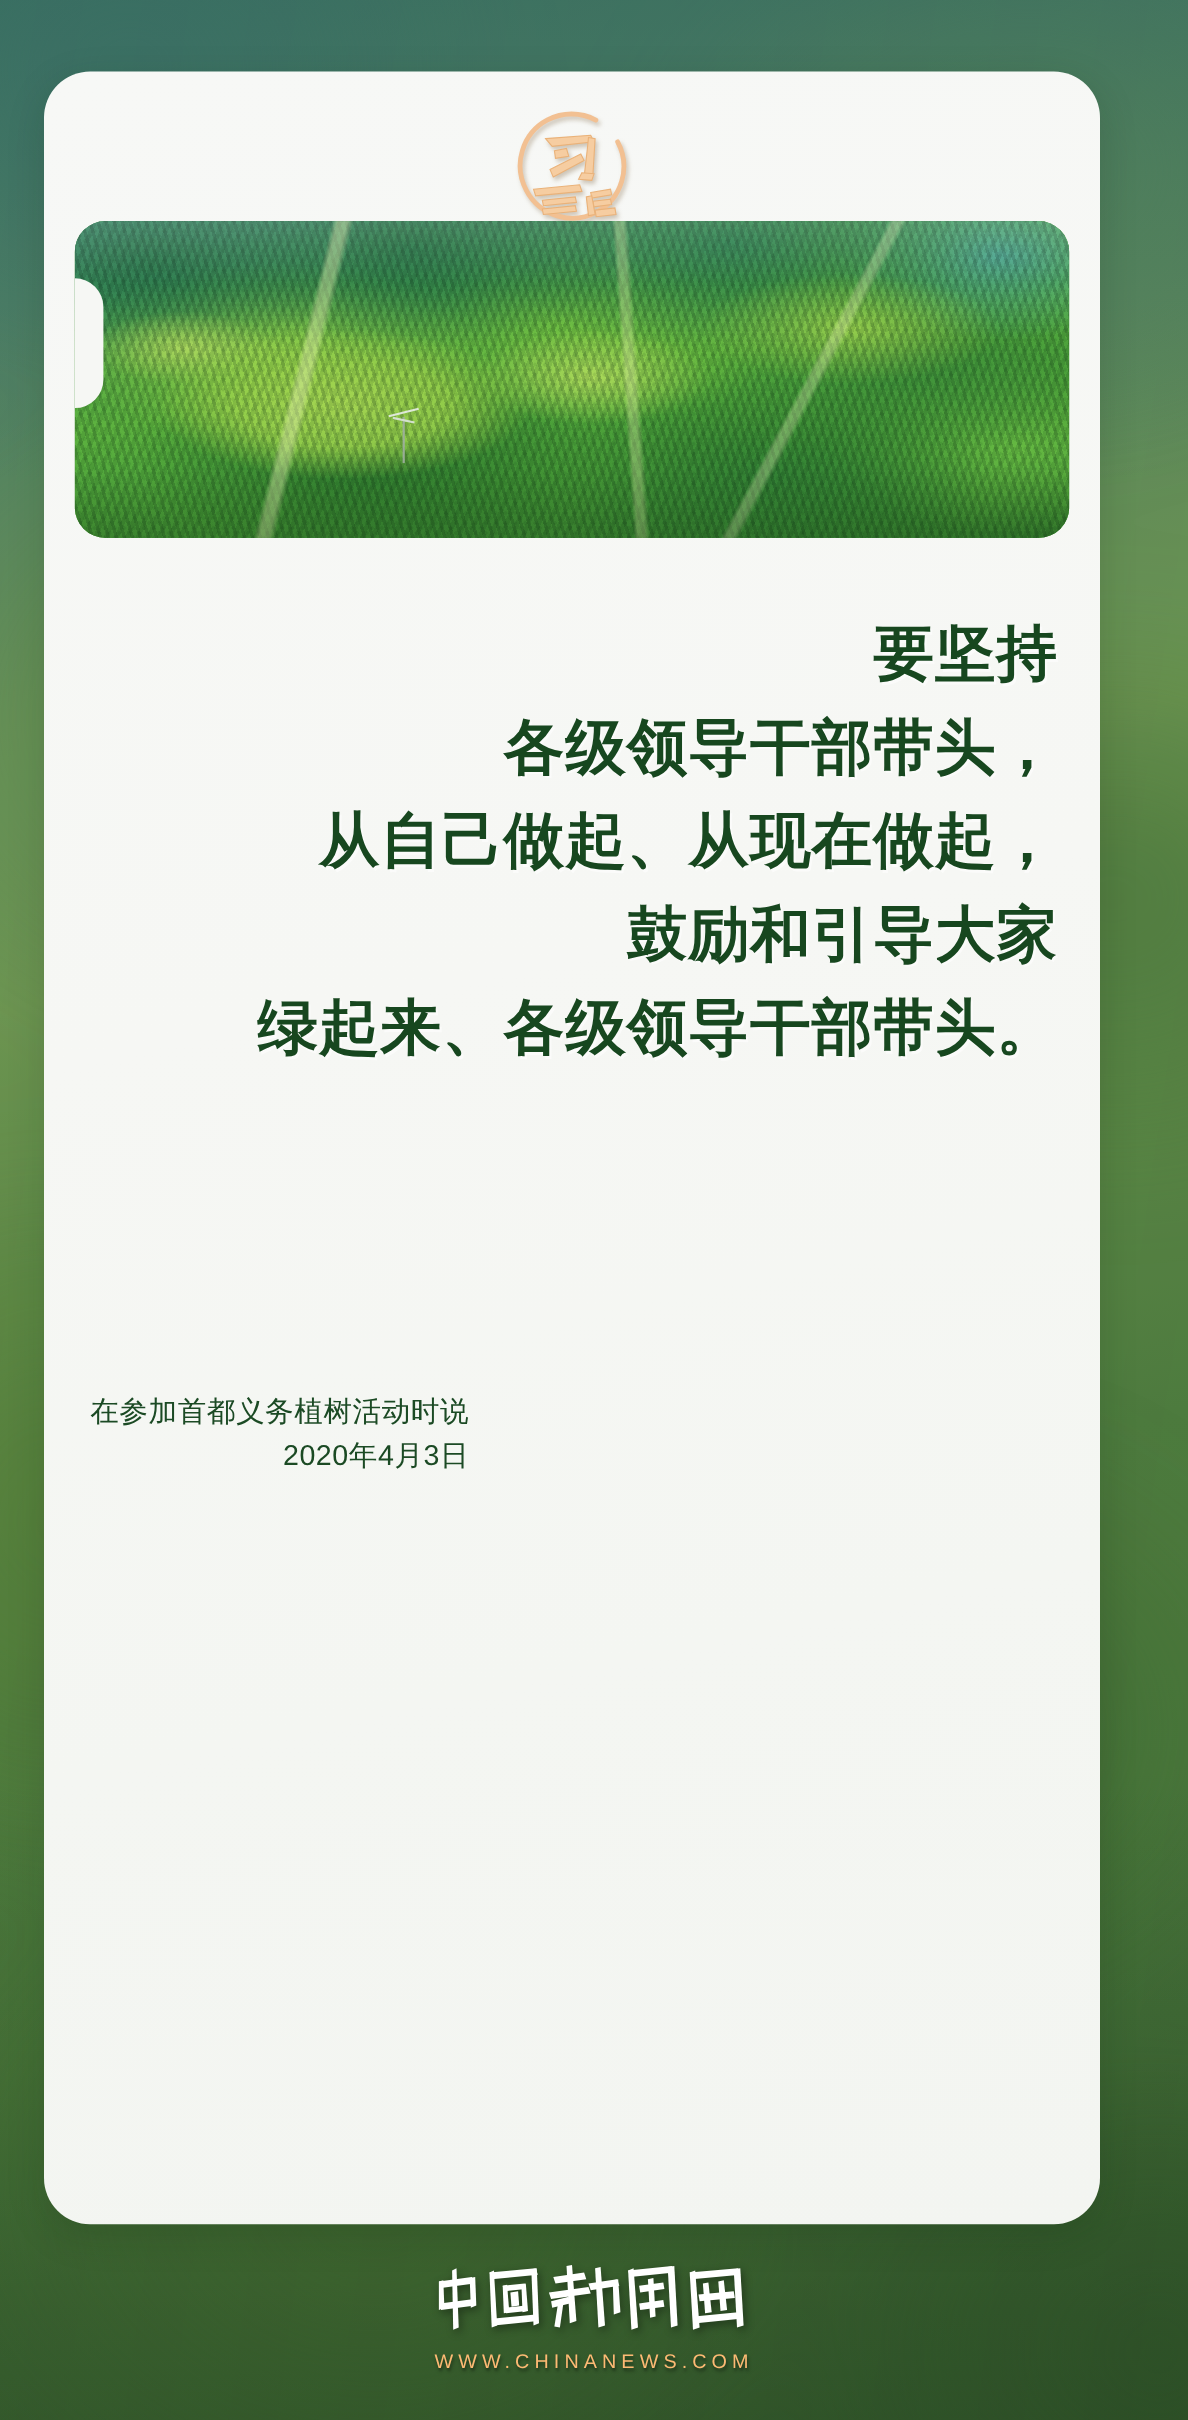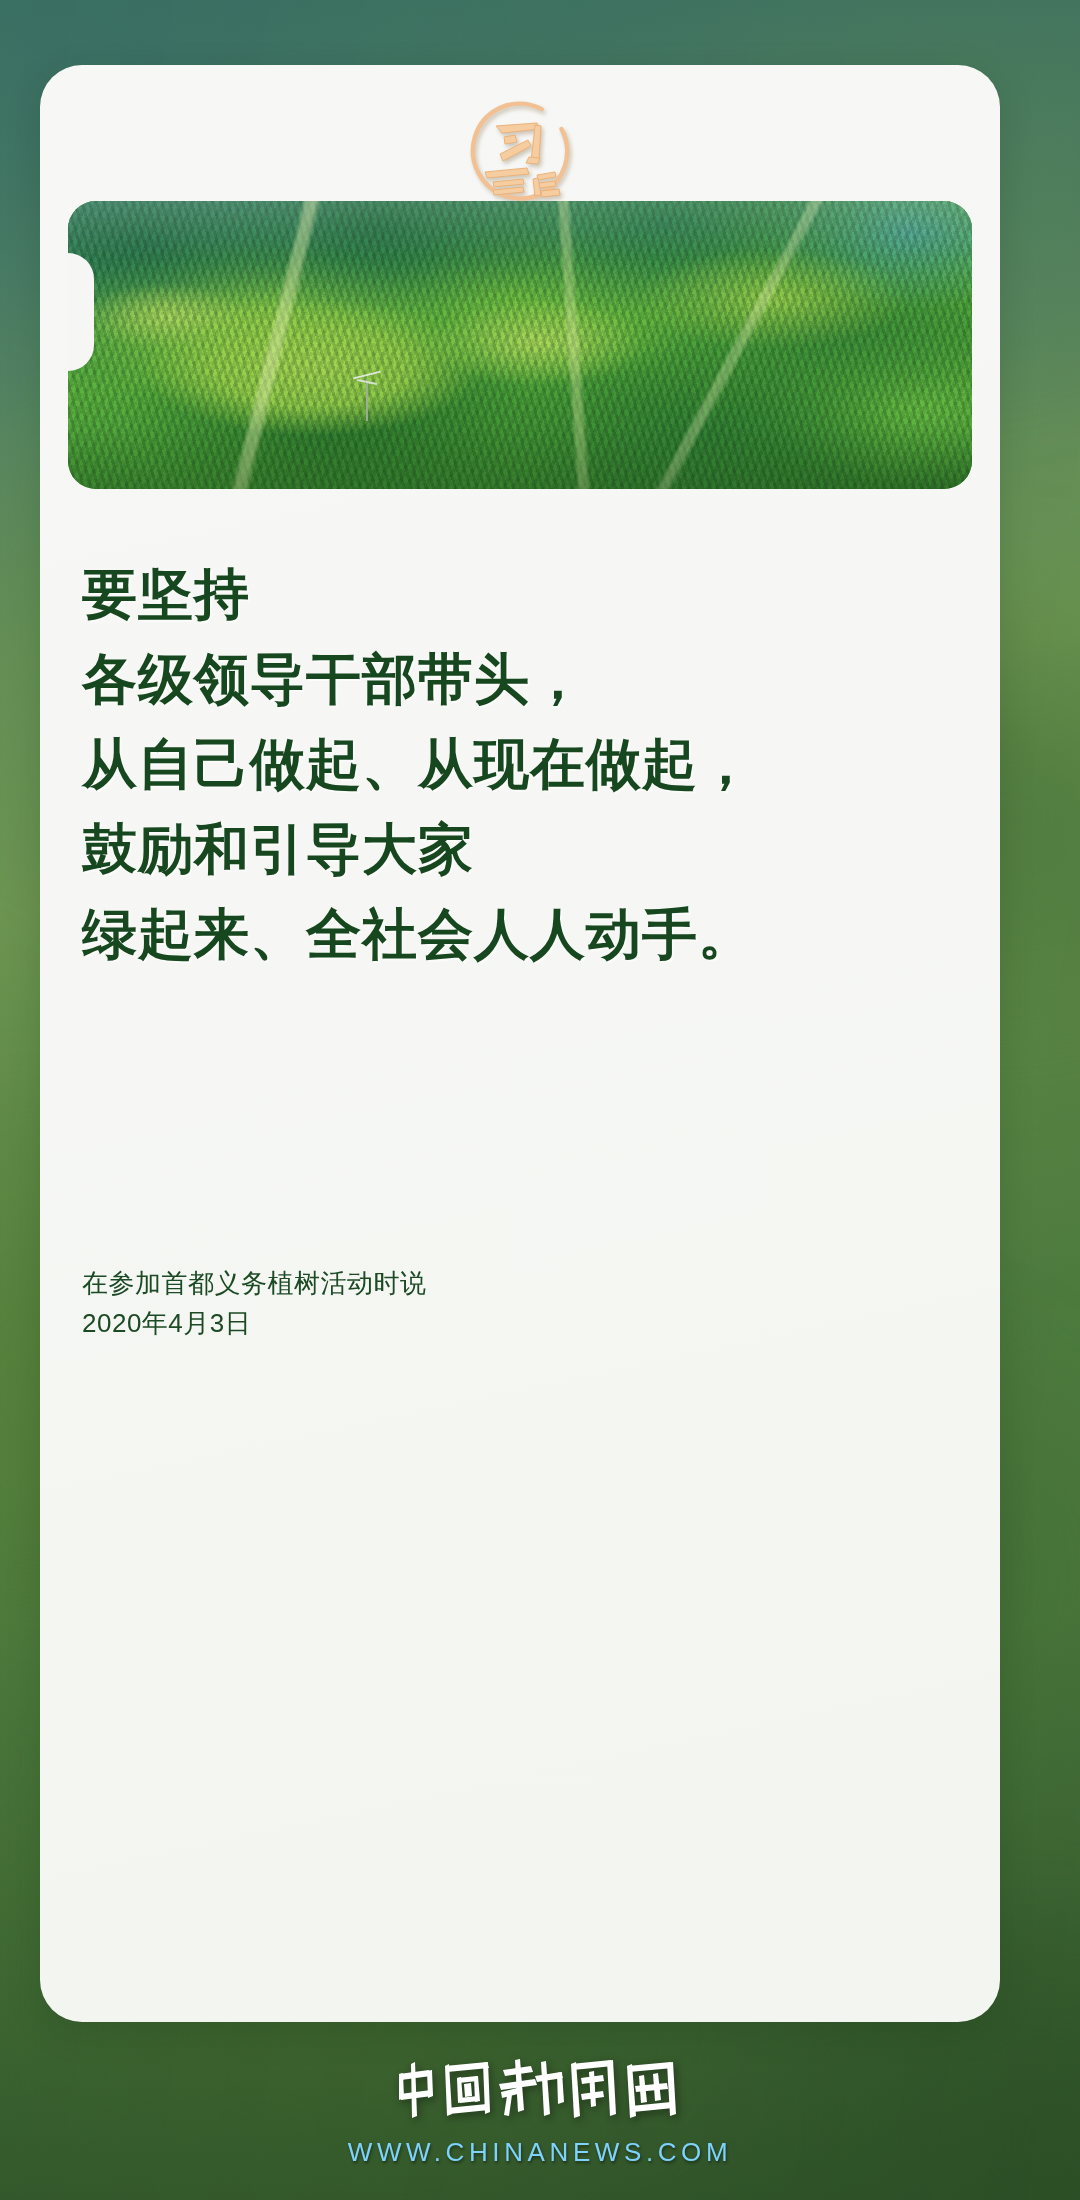--- a/index.html
+++ b/index.html
@@ -33,20 +33,21 @@
       linear-gradient(180deg,rgba(40,92,86,.42) 0%,rgba(0,0,0,0) 22%,
                       rgba(0,0,0,0) 72%,rgba(26,54,24,.40) 100%);}
 
   
   #card{
     position:absolute;left:40px;top:65px;width:960px;height:1957px;
     border-radius:42px;
     background:linear-gradient(168deg,#f7f8f6 0%,#f6f7f4 42%,#f4f6f2 72%,#f3f5f1 100%);
     box-shadow:0 10px 34px rgba(18,42,18,.17);
     overflow:hidden;
+    text-align:right;
   }
 
   
   #brand{position:absolute;left:0;right:0;top:22px;height:128px;
          display:flex;align-items:center;justify-content:center;}
   #brand svg{display:block;filter:drop-shadow(2px 3px 2px rgba(110,80,40,.30));}
 
   
   #photo{
     position:absolute;left:28px;top:136px;width:904px;height:288px;
@@ -112,21 +113,21 @@
   }
 
   
   #attrib{position:absolute;left:42px;top:1198px;}
   .aline{color:#1b4a24;font-size:26px;line-height:40px;letter-spacing:.5px;white-space:nowrap;}
 
   
   #footer{position:absolute;left:0;right:0;top:2052px;height:120px;
           display:flex;flex-direction:column;align-items:center;}
   #footer-mark{display:block;filter:drop-shadow(2px 3px 4px rgba(0,0,0,.40));}
-  #footer-url{margin-top:11px;color:#7dd3fc;font-size:26px;letter-spacing:4.6px;
+  #footer-url{margin-top:11px;color:#fdba74;font-size:18px;letter-spacing:4.6px;
               text-shadow:1px 2px 3px rgba(0,0,0,.45);}
 </style>
 </head>
 <body>
 
 <div id="bg">
   <div class="layer bgA"></div>
   <div class="layer bgB"></div>
   <div class="layer bgC"></div>
   <div class="layer bgD"></div>
@@ -167,21 +168,21 @@
     <div class="pl phG"></div>
     <div id="pylon"></div>
     <div id="notch"></div>
   </div>
 
   <div id="quote">
     <div class="qline">要坚持</div>
     <div class="qline">各级领导干部带头，</div>
     <div class="qline">从自己做起、从现在做起，</div>
     <div class="qline">鼓励和引导大家</div>
-    <div class="qline">绿起来、全社会人人动手。</div>
+    <div class="qline">绿起来、各级领导干部带头。</div>
   </div>
 
   <div id="attrib">
     <div class="aline">在参加首都义务植树活动时说</div>
     <div class="aline">2020年4月3日</div>
   </div>
 
 </div>
 
 <div id="footer">

